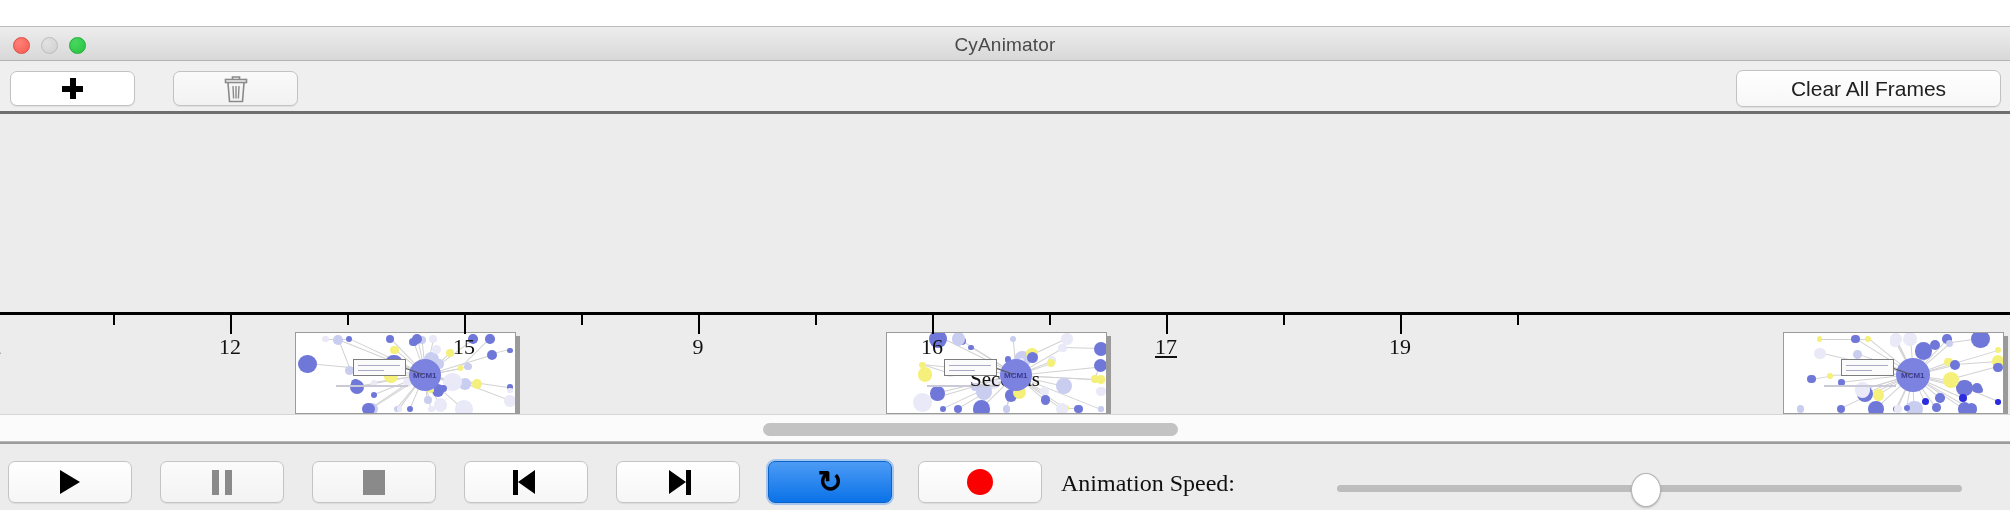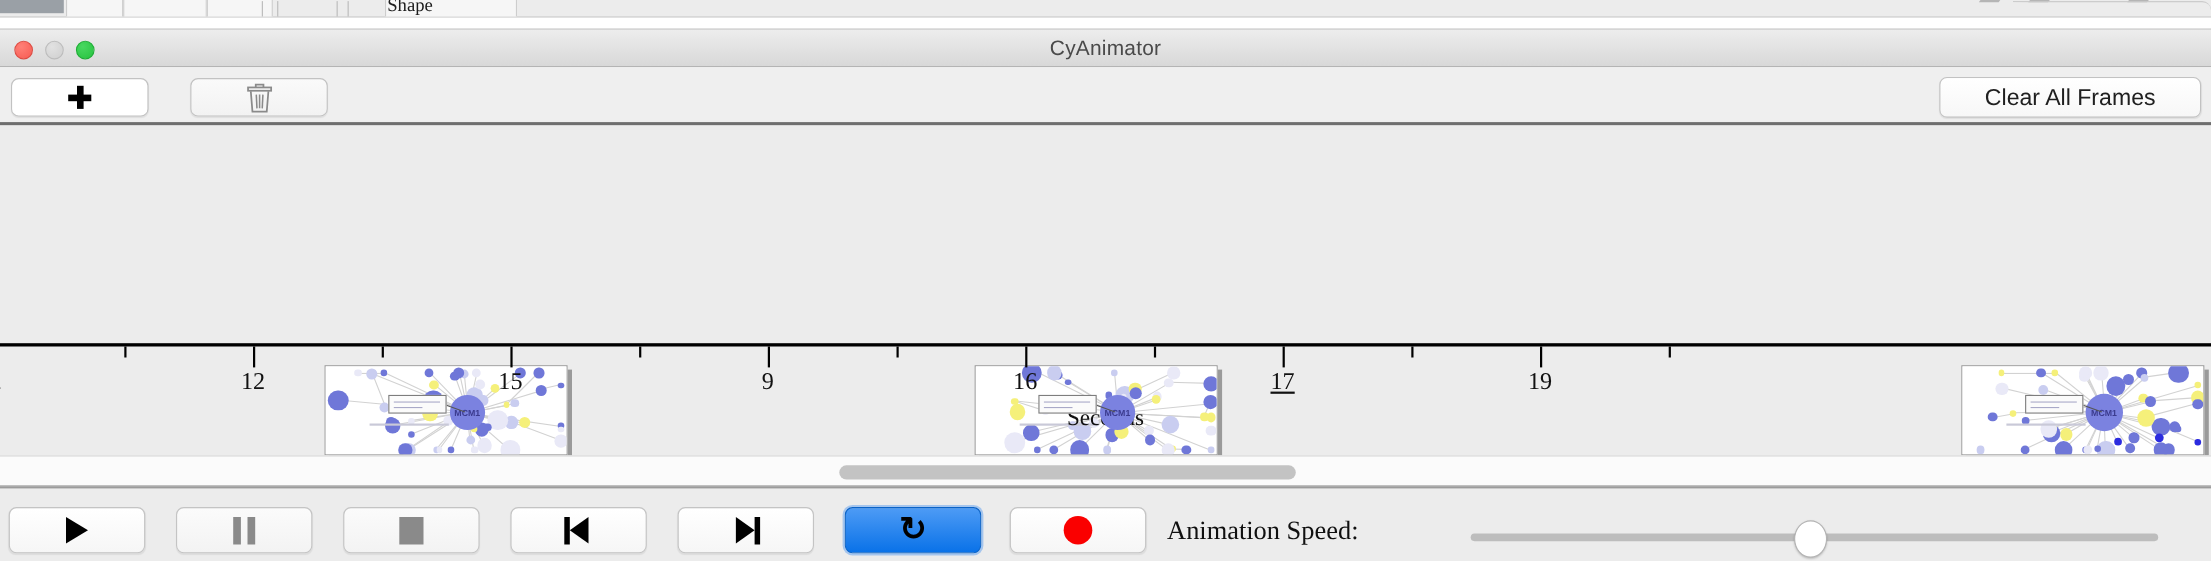--- a/index.html
+++ b/index.html
@@ -84,21 +84,21 @@
     border-radius: 7px;
     background: linear-gradient(#ffffff, #f7f7f7);
     display: flex; align-items: center; justify-content: center;
     box-shadow: 0 1px 1px rgba(0,0,0,.07);
     cursor: pointer;
   }
   .btn.disabled { background: linear-gradient(#fafafa, #f2f2f2); }
   .btn-add   { left: 10px;  top: 10px; width: 125px; height: 35px; background: #fff; }
   .btn-trash { left: 173px; top: 10px; width: 125px; height: 35px; }
   .btn-clear {
-    right: 9px; top: 9px; width: 238px; height: 37px;
+    right: 9px; top: 9px; width: 265px; height: 37px;
     font-size: 21px; color: #202020;
   }
   .plus-icon {
     position: relative; width: 23px; height: 23px;
   }
   .plus-icon:before, .plus-icon:after {
     content: ""; position: absolute; background: #000;
   }
   .plus-icon:before { left: 9px; top: 1px; width: 6px; height: 21px; }
   .plus-icon:after  { left: 1px; top: 9px; width: 21px; height: 6px; }
@@ -215,37 +215,20 @@
     position: absolute; left: 1631px; top: 29px; width: 30px; height: 34px;
     background: #ffffff; border: 1px solid #b3b3b3; border-radius: 50%;
     box-shadow: 0 1px 2px rgba(0,0,0,.22); cursor: pointer;
   }
 </style>
 </head>
 <body>
 
 <div id="app">
 
-  <div class="bg-strip">
-    <div class="bg-tabbar"></div>
-    <div class="bg-dark-tab"></div>
-    <div class="bg-tab" style="left:60px;width:52px;"></div>
-    <div class="bg-tab" style="left:112px;width:76px;"></div>
-    <div class="bg-tab" style="left:188px;width:60px;"></div>
-    <div class="bg-tab" style="left:350px;width:120px;"></div>
-    <div class="bg-tick" style="left:238px;"></div>
-    <div class="bg-tick" style="left:252px;"></div>
-    <div class="bg-tick" style="left:306px;"></div>
-    <div class="bg-tick" style="left:316px;"></div>
-    <div class="bg-shape-text">Shape</div>
-    <div class="bg-diag" style="left:1795px;"></div>
-    <div class="bg-diag" style="left:1840px;"></div>
-    <div class="bg-diag" style="left:1930px;"></div>
-    <div class="bg-rounded"></div>
-  </div>
 
   <div class="window">
 
     <div class="titlebar">
       <div class="traffic">
         <div class="light red"></div>
         <div class="light yellow"></div>
         <div class="light green"></div>
       </div>
       <div class="win-title">CyAnimator</div>

